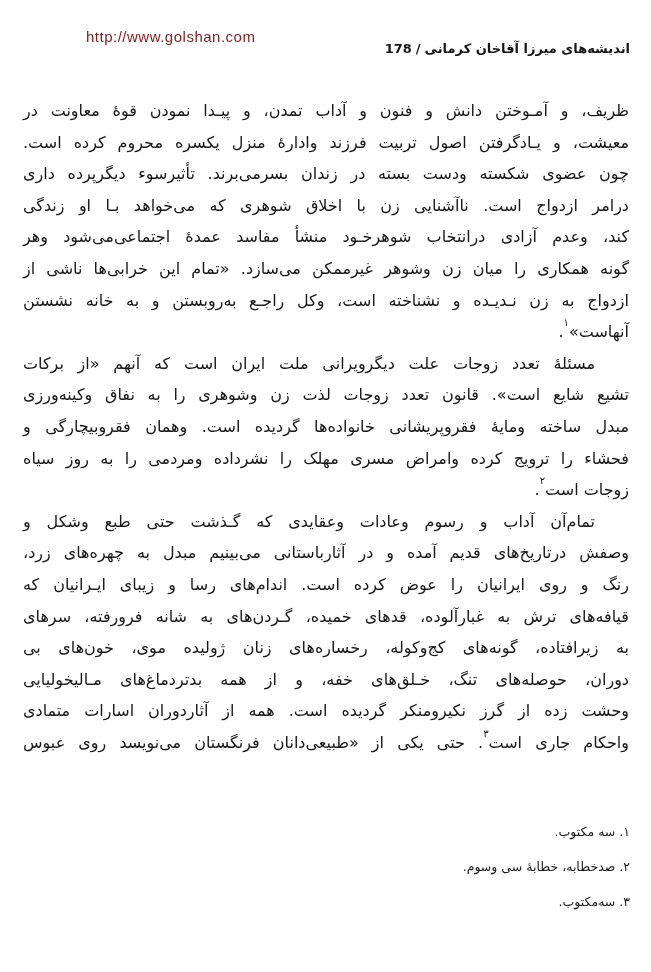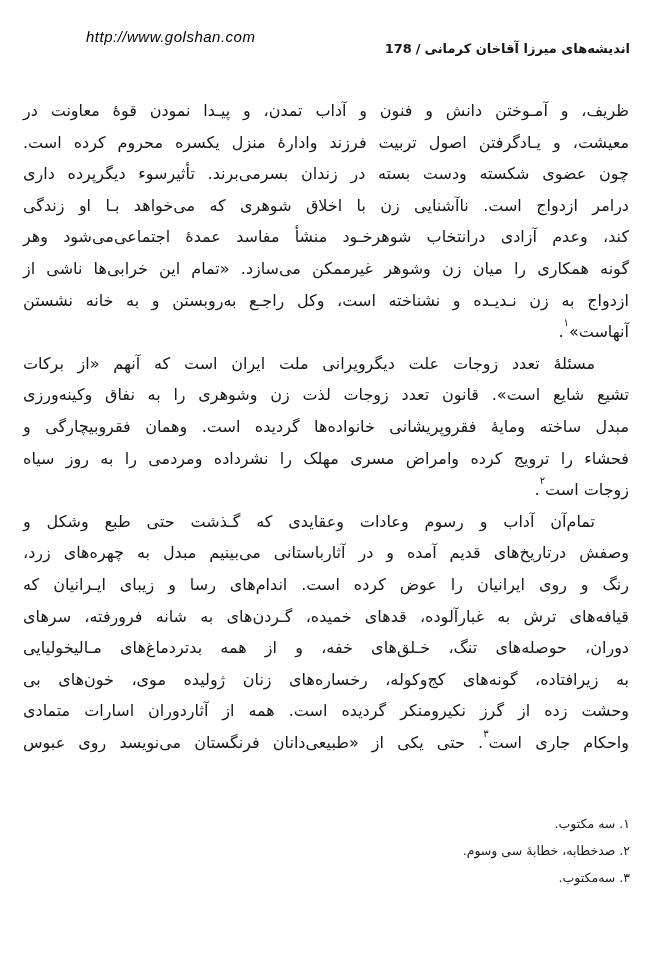--- a/index.html
+++ b/index.html
@@ -11,23 +11,22 @@
     overflow: hidden;
     font-family: "DejaVu Sans", sans-serif;
     color: #1b1b1b;
   }
   .watermark {
     position: absolute;
     left: 86px;
     top: 28px;
     font-family: "Liberation Sans", sans-serif;
     font-size: 15px;
-    color: #000000;
+    color: #7f1d1d;
     letter-spacing: 0.5px;
-    font-style: italic;
   }
   .header {
     position: absolute;
     top: 41px;
     right: 21px;
     direction: rtl;
     font-size: 13px;
     font-weight: bold;
     white-space: nowrap;
     color: #161616;
@@ -65,21 +64,21 @@
   .footnotes {
     position: absolute;
     top: 810px;
     right: 21px;
     left: 23px;
     direction: rtl;
     text-align: right;
     font-size: 12.5px;
     color: #171717;
   }
-  .footnote { line-height: 27px; }
+  .footnote { line-height: 27px; margin-top: 8px; }
 </style>
 </head>
 <body>
 
 <div class="page">
 
   <div class="watermark">http://www.golshan.com</div>
 
   <div class="header" dir="rtl">
     <span>اندیشه‌های میرزا آقاخان کرمانی</span><span class="sep">/</span><span>178</span>
@@ -98,22 +97,22 @@
     <div class="line indent">مسئلهٔ تعدد زوجات علت دیگرویرانی ملت ایران است که آنهم «از برکات</div>
     <div class="line">تشیع شایع است». قانون تعدد زوجات لذت زن وشوهری را به نفاق وکینه‌ورزی</div>
     <div class="line">مبدل ساخته ومایهٔ فقروپریشانی خانواده‌ها گردیده است. وهمان فقروبیچارگی و</div>
     <div class="line">فحشاء را ترویج کرده وامراض مسری مهلک را نشرداده ومردمی را به روز سیاه</div>
     <div class="line para-end"><span>زوجات است</span><sup class="fnmark">۲</sup><span>.</span></div>
 
     <div class="line indent">تمام‌آن آداب و رسوم وعادات وعقایدی که گـذشت حتی طبع وشکل و</div>
     <div class="line">وصفش درتاریخ‌های قدیم آمده و در آثارباستانی می‌بینیم مبدل به چهره‌های زرد،</div>
     <div class="line">رنگ و روی ایرانیان را عوض کرده است. اندام‌های رسا و زیبای ایـرانیان که</div>
     <div class="line">قیافه‌های ترش به غبارآلوده، قدهای خمیده، گـردن‌های به شانه فرورفته، سرهای</div>
+    <div class="line">به زیرافتاده، گونه‌های کج‌وکوله، رخساره‌های زنان ژولیده موی، خون‌های بی‌</div>
     <div class="line">دوران، حوصله‌های تنگ، خـلق‌های خفه، و از همه بدتردماغ‌های مـالیخولیایی</div>
-    <div class="line">به زیرافتاده، گونه‌های کج‌وکوله، رخساره‌های زنان ژولیده موی، خون‌های بی‌</div>
     <div class="line">وحشت زده از گرز نکیرومنکر گردیده است. همه از آثاردوران اسارات متمادی</div>
     <div class="line"><span>واحکام جاری است</span><sup class="fnmark">۳</sup><span>. حتی یکی از «طبیعی‌دانان فرنگستان می‌نویسد روی عبوس</span></div>
   </div>
 
   <div class="footnotes" dir="rtl">
     <div class="footnote">۱. سه مکتوب.</div>
     <div class="footnote">۲. صدخطابه، خطابهٔ سی وسوم.</div>
     <div class="footnote">۳. سه‌مکتوب.</div>
   </div>
 

